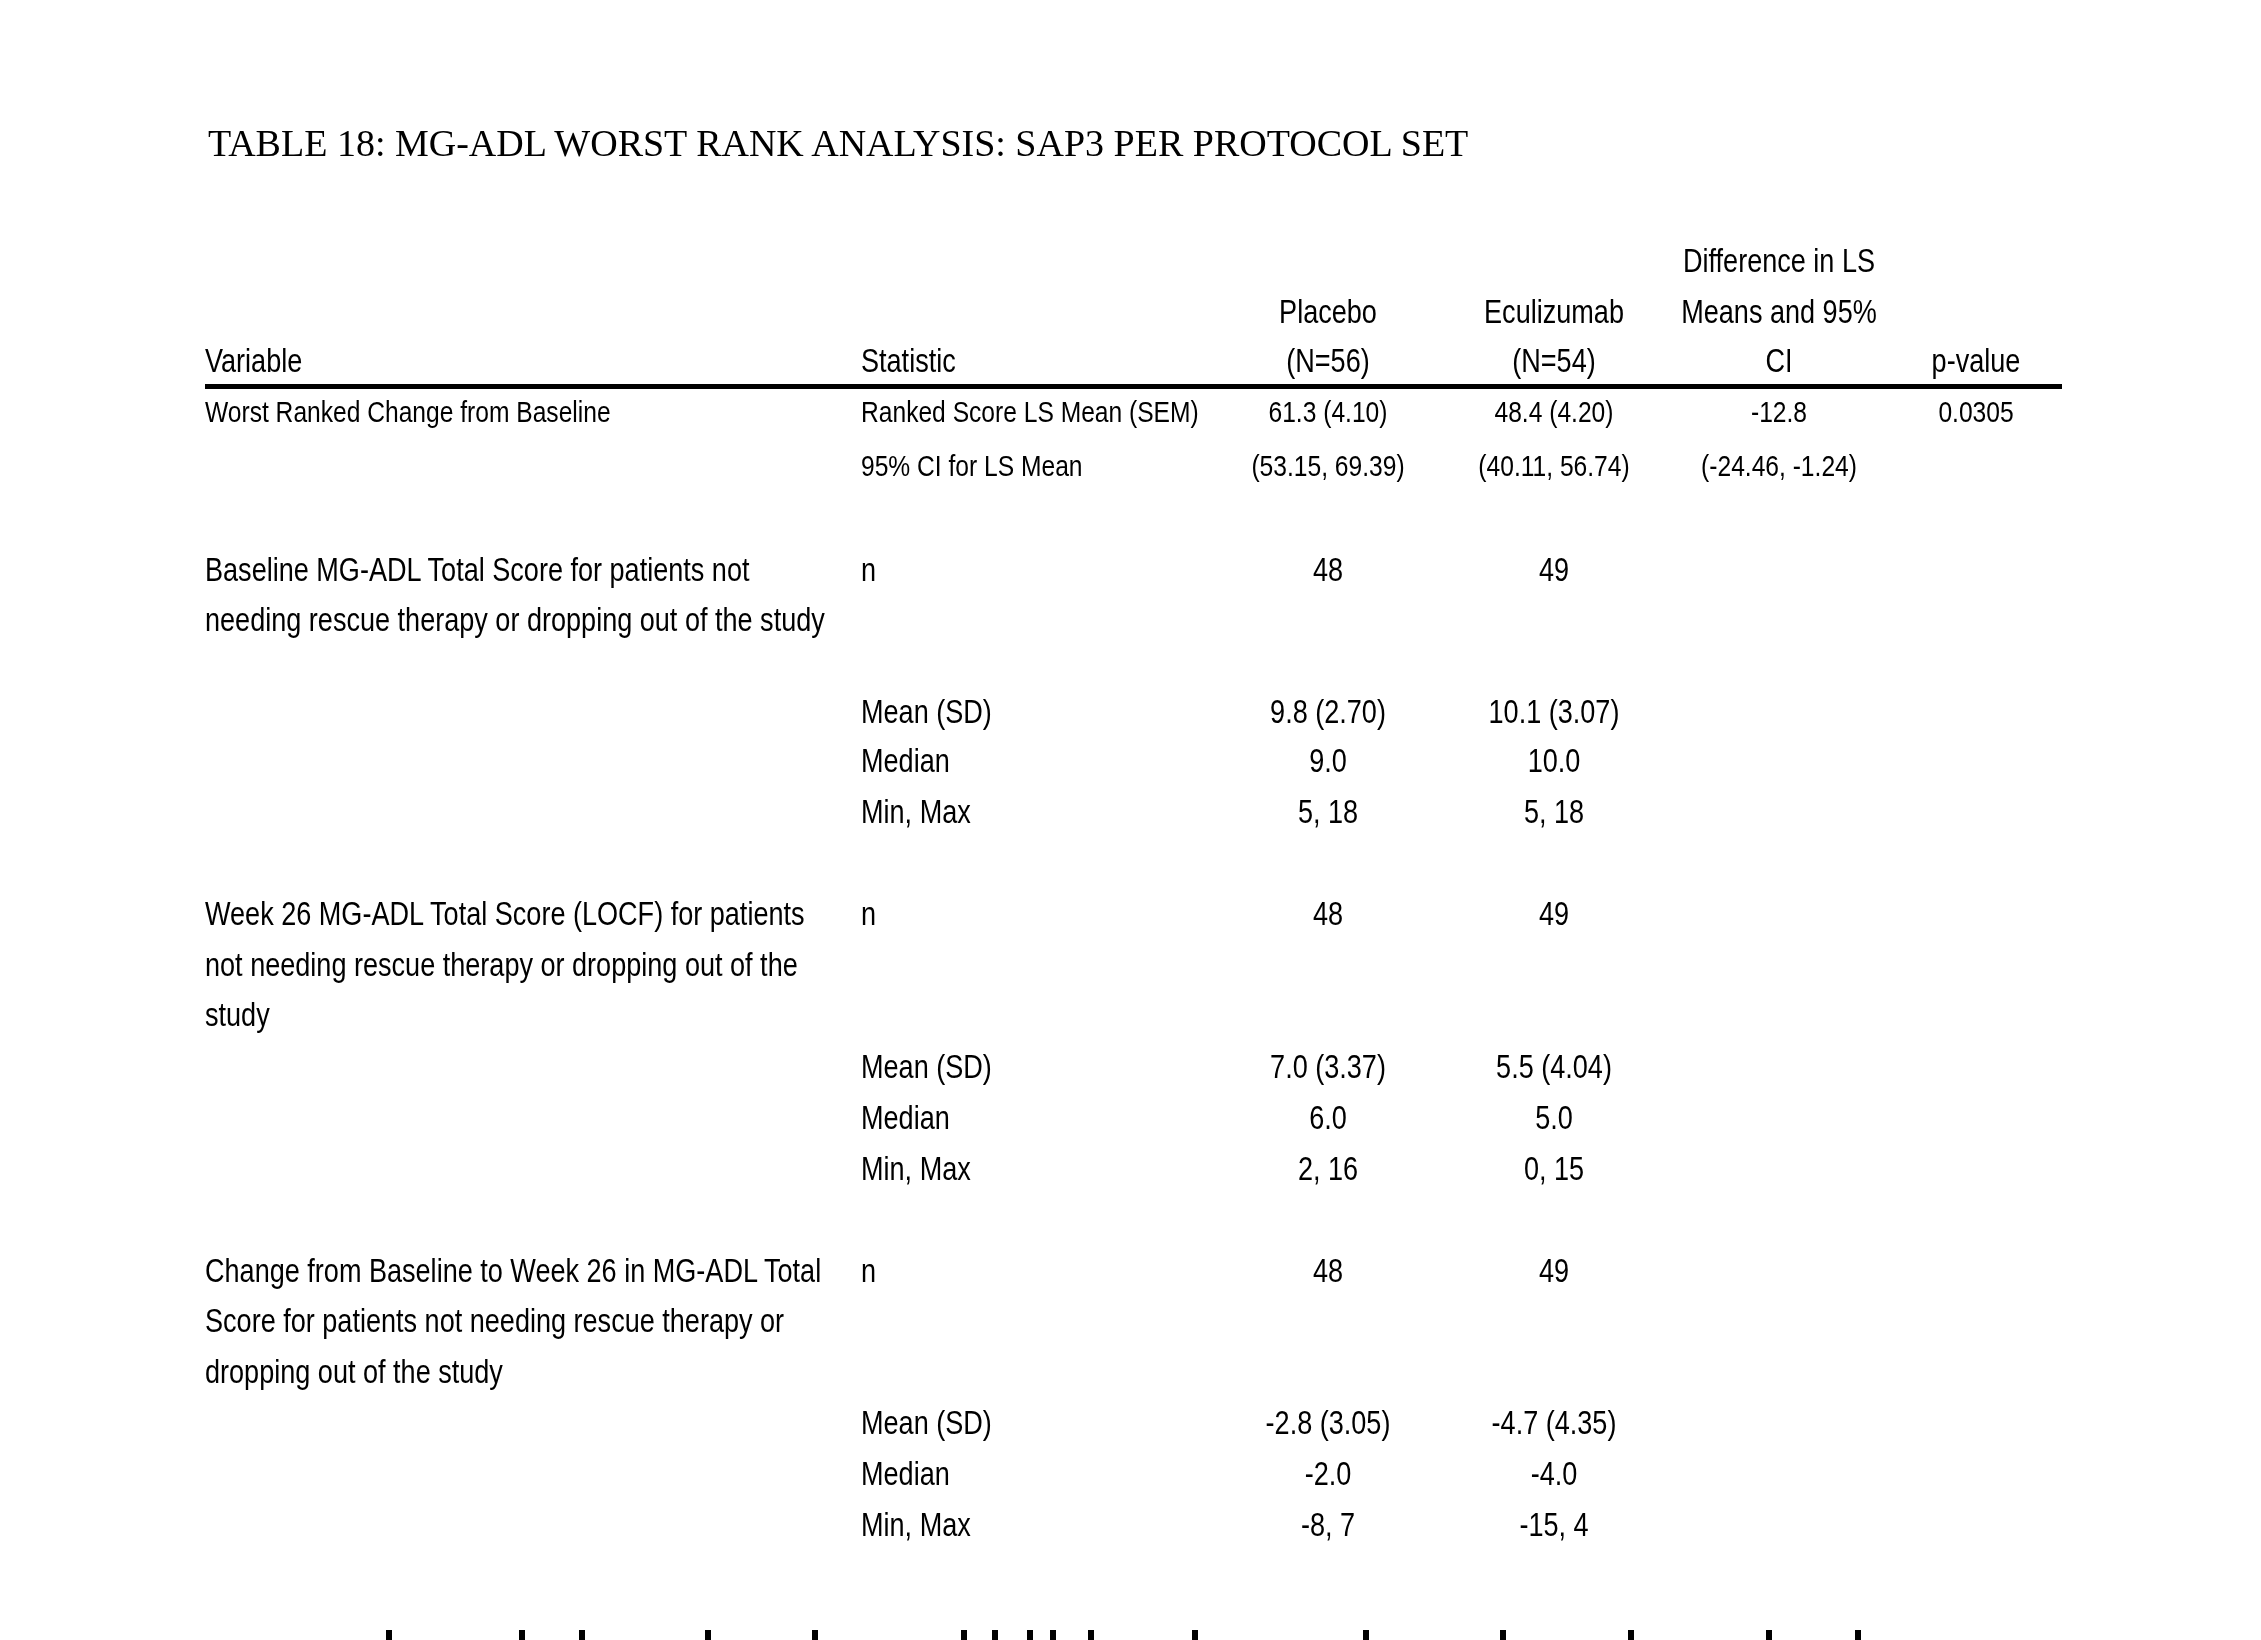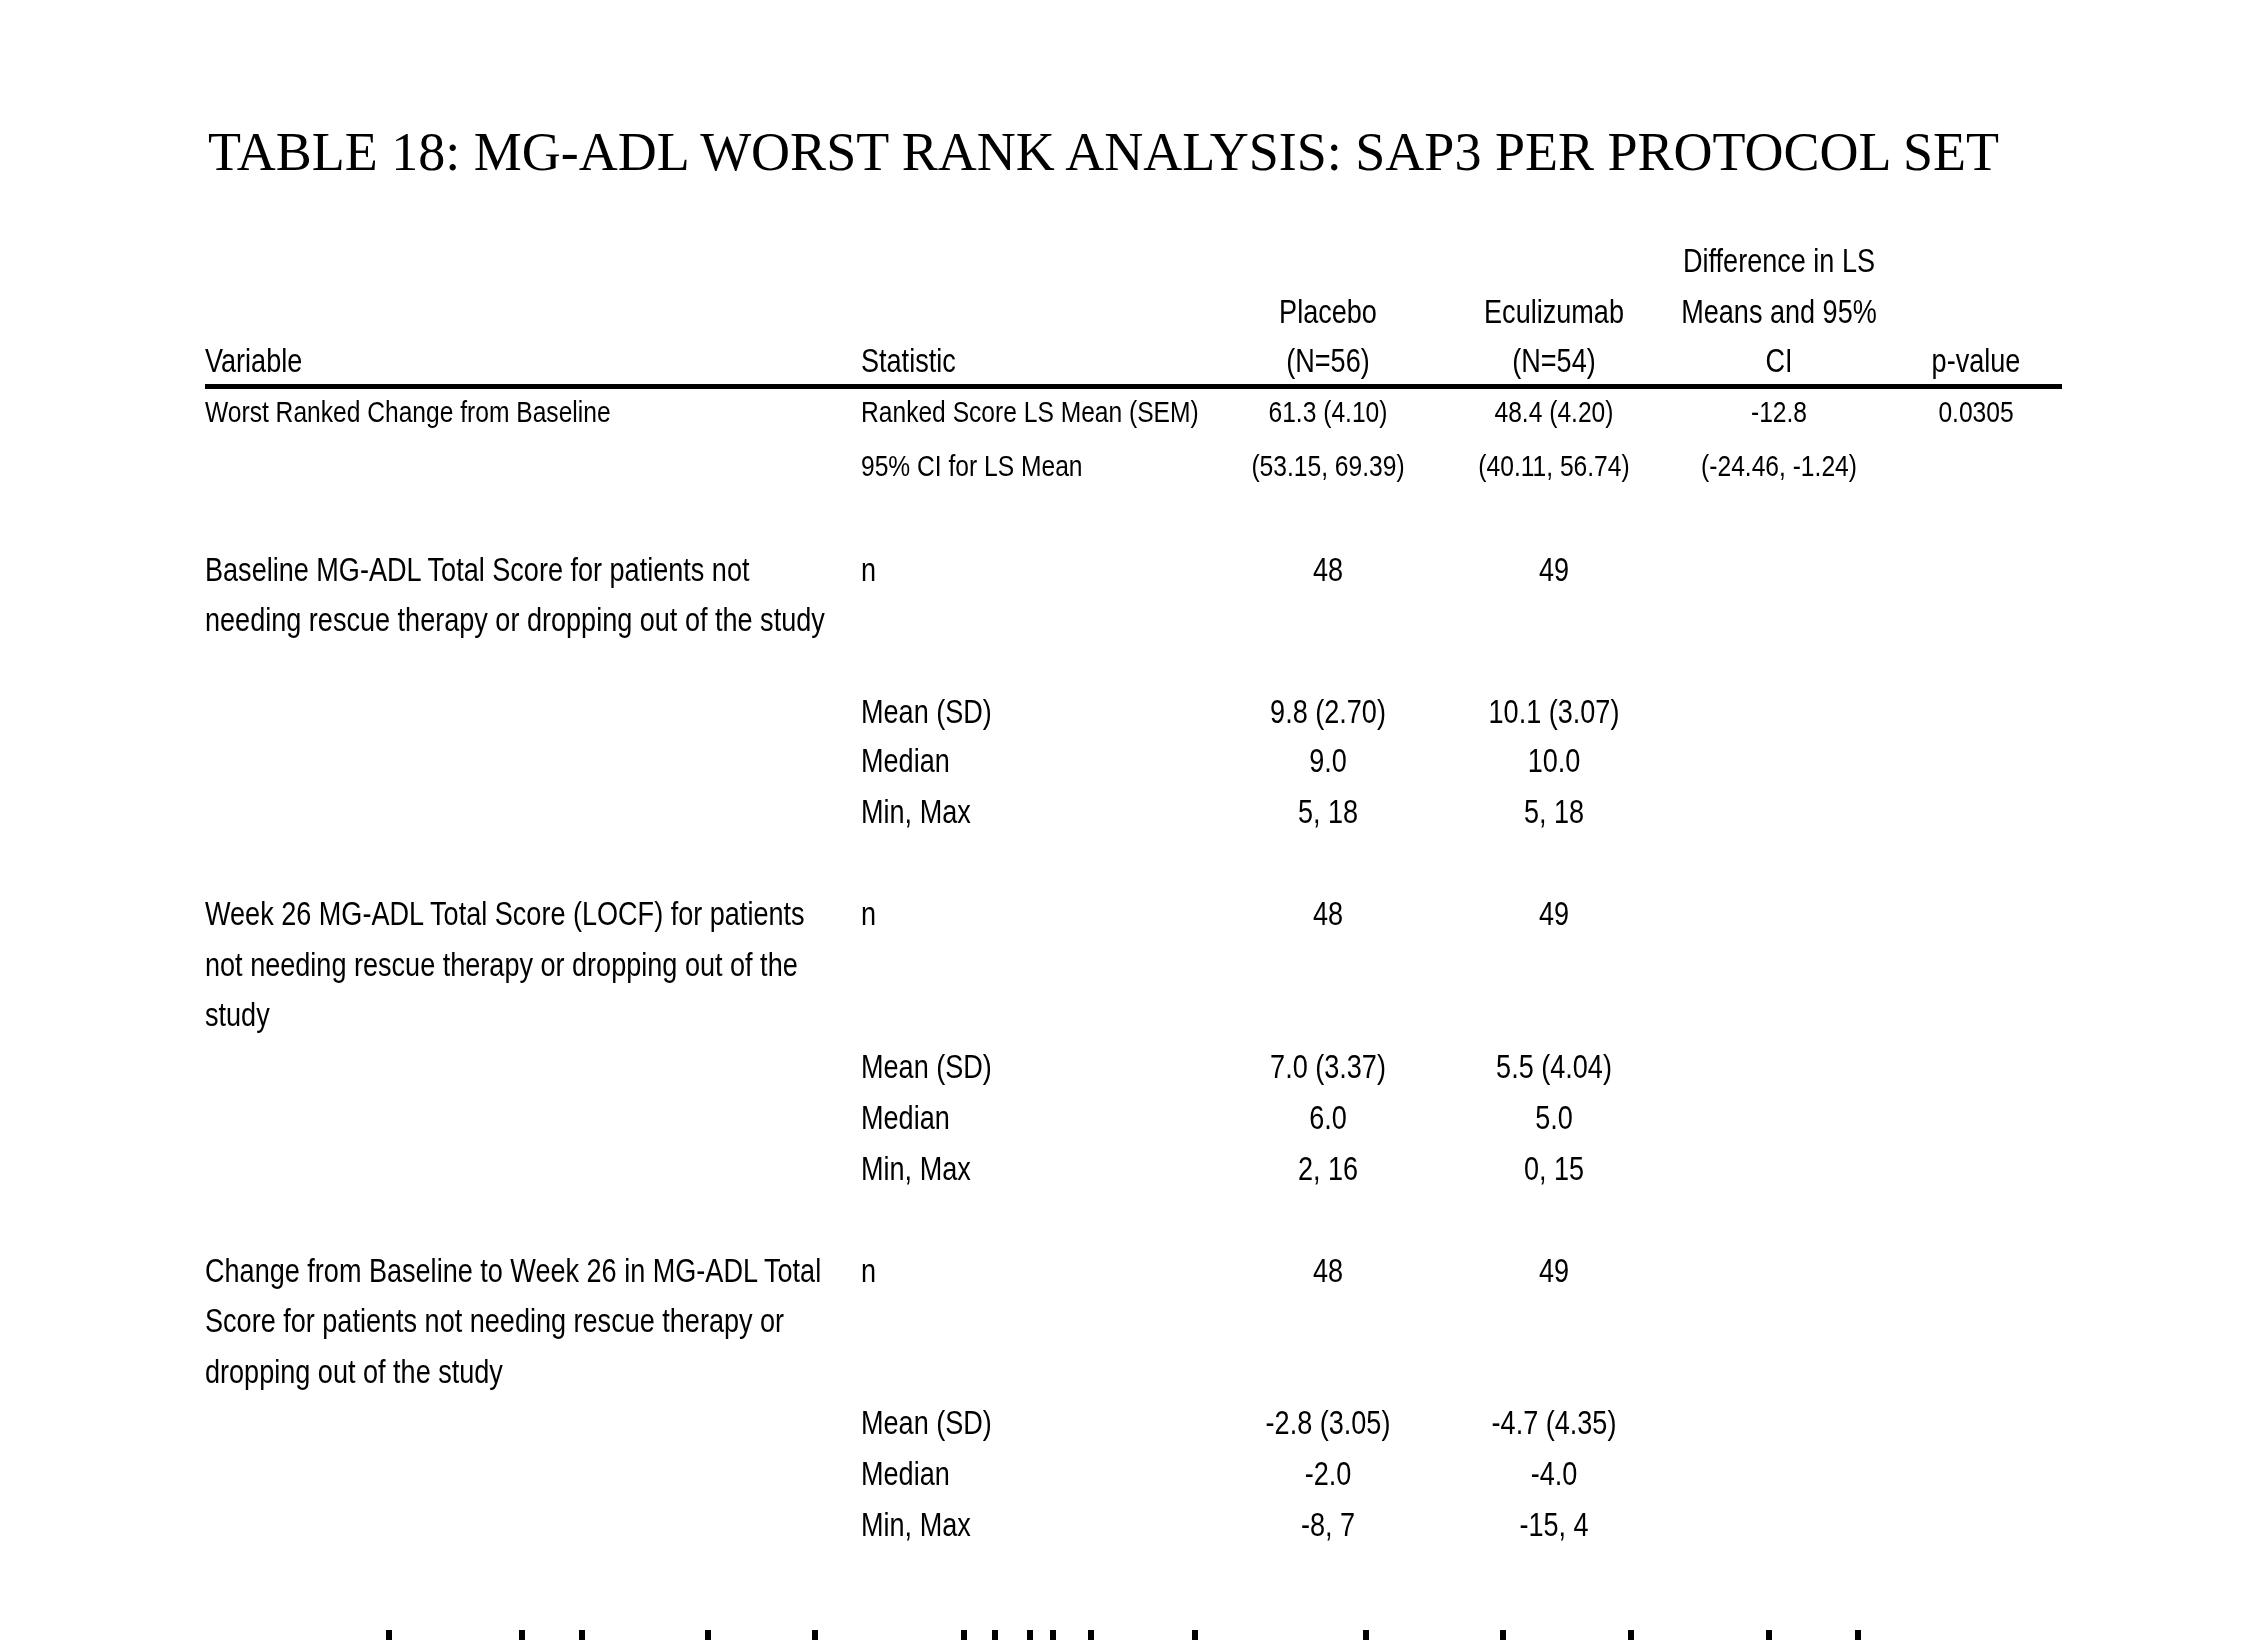--- a/index.html
+++ b/index.html
@@ -1,19 +1,19 @@
 <!DOCTYPE html>
 <html style="font-size:15px"><head>
 <meta charset="utf-8">
 <style>
   html, body { margin:0; padding:0; background:#ffffff; }
   body { width:2262px; height:1640px; position:relative; overflow:hidden; color:#000; }
   .title {
     position:absolute; left:208px; top:121px;
-    font-family:"Liberation Serif", serif; font-size:54px; white-space:nowrap;
+    font-family:"Liberation Serif", serif; font-size:38px; white-space:nowrap;
     letter-spacing:0px;
   }
   .t {
     position:absolute; font-family:"Liberation Sans", sans-serif; font-size:33px;
     white-space:nowrap; line-height:1; transform-origin:left center;
     transform:scaleX(0.82);
   }
   .t.small { font-size:30px; }
   .c { transform-origin:center center; transform:translateX(-50%) scaleX(0.82); }
   .rule { position:absolute; left:205px; width:1857px; top:384px; height:4.7px; background:#000; }

